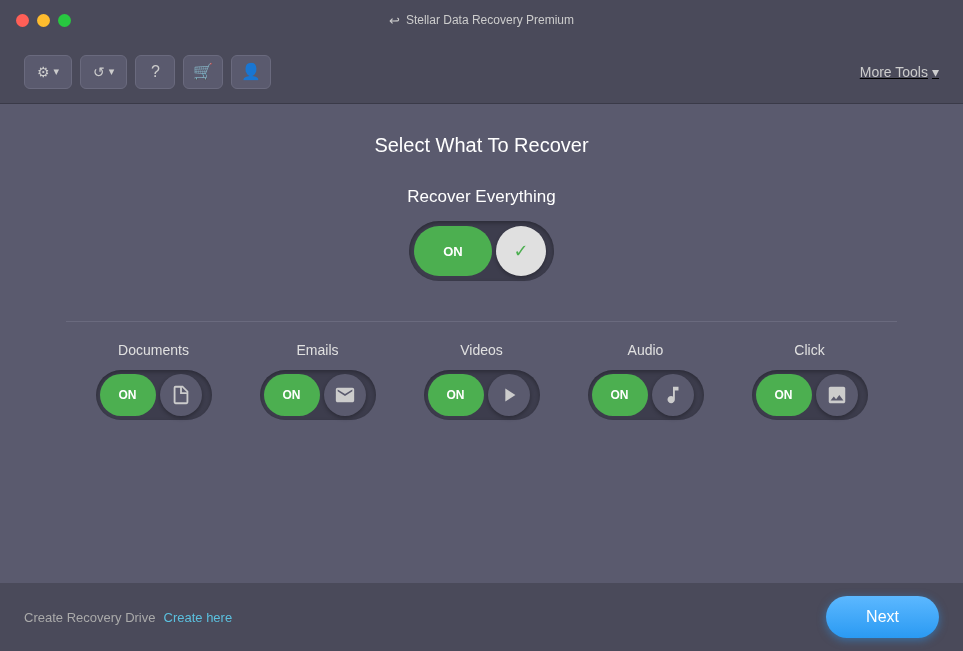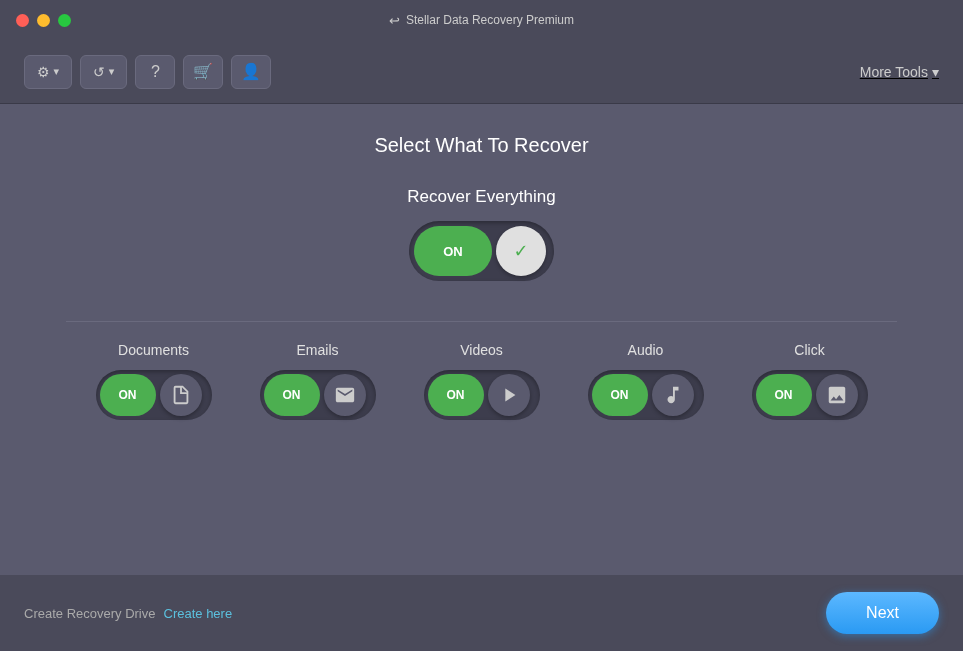--- a/index.html
+++ b/index.html
@@ -281,21 +281,21 @@
       width: 22px;
       height: 22px;
     }
 
     
     .bottom-bar {
       position: absolute;
       bottom: 0;
       left: 0;
       right: 0;
-      height: 76px;
+      height: 68px;
       background: #4a4a5a;
       display: flex;
       align-items: center;
       justify-content: space-between;
       padding: 0 24px;
     }
 
     .create-recovery-link {
       display: flex;
       align-items: center;

